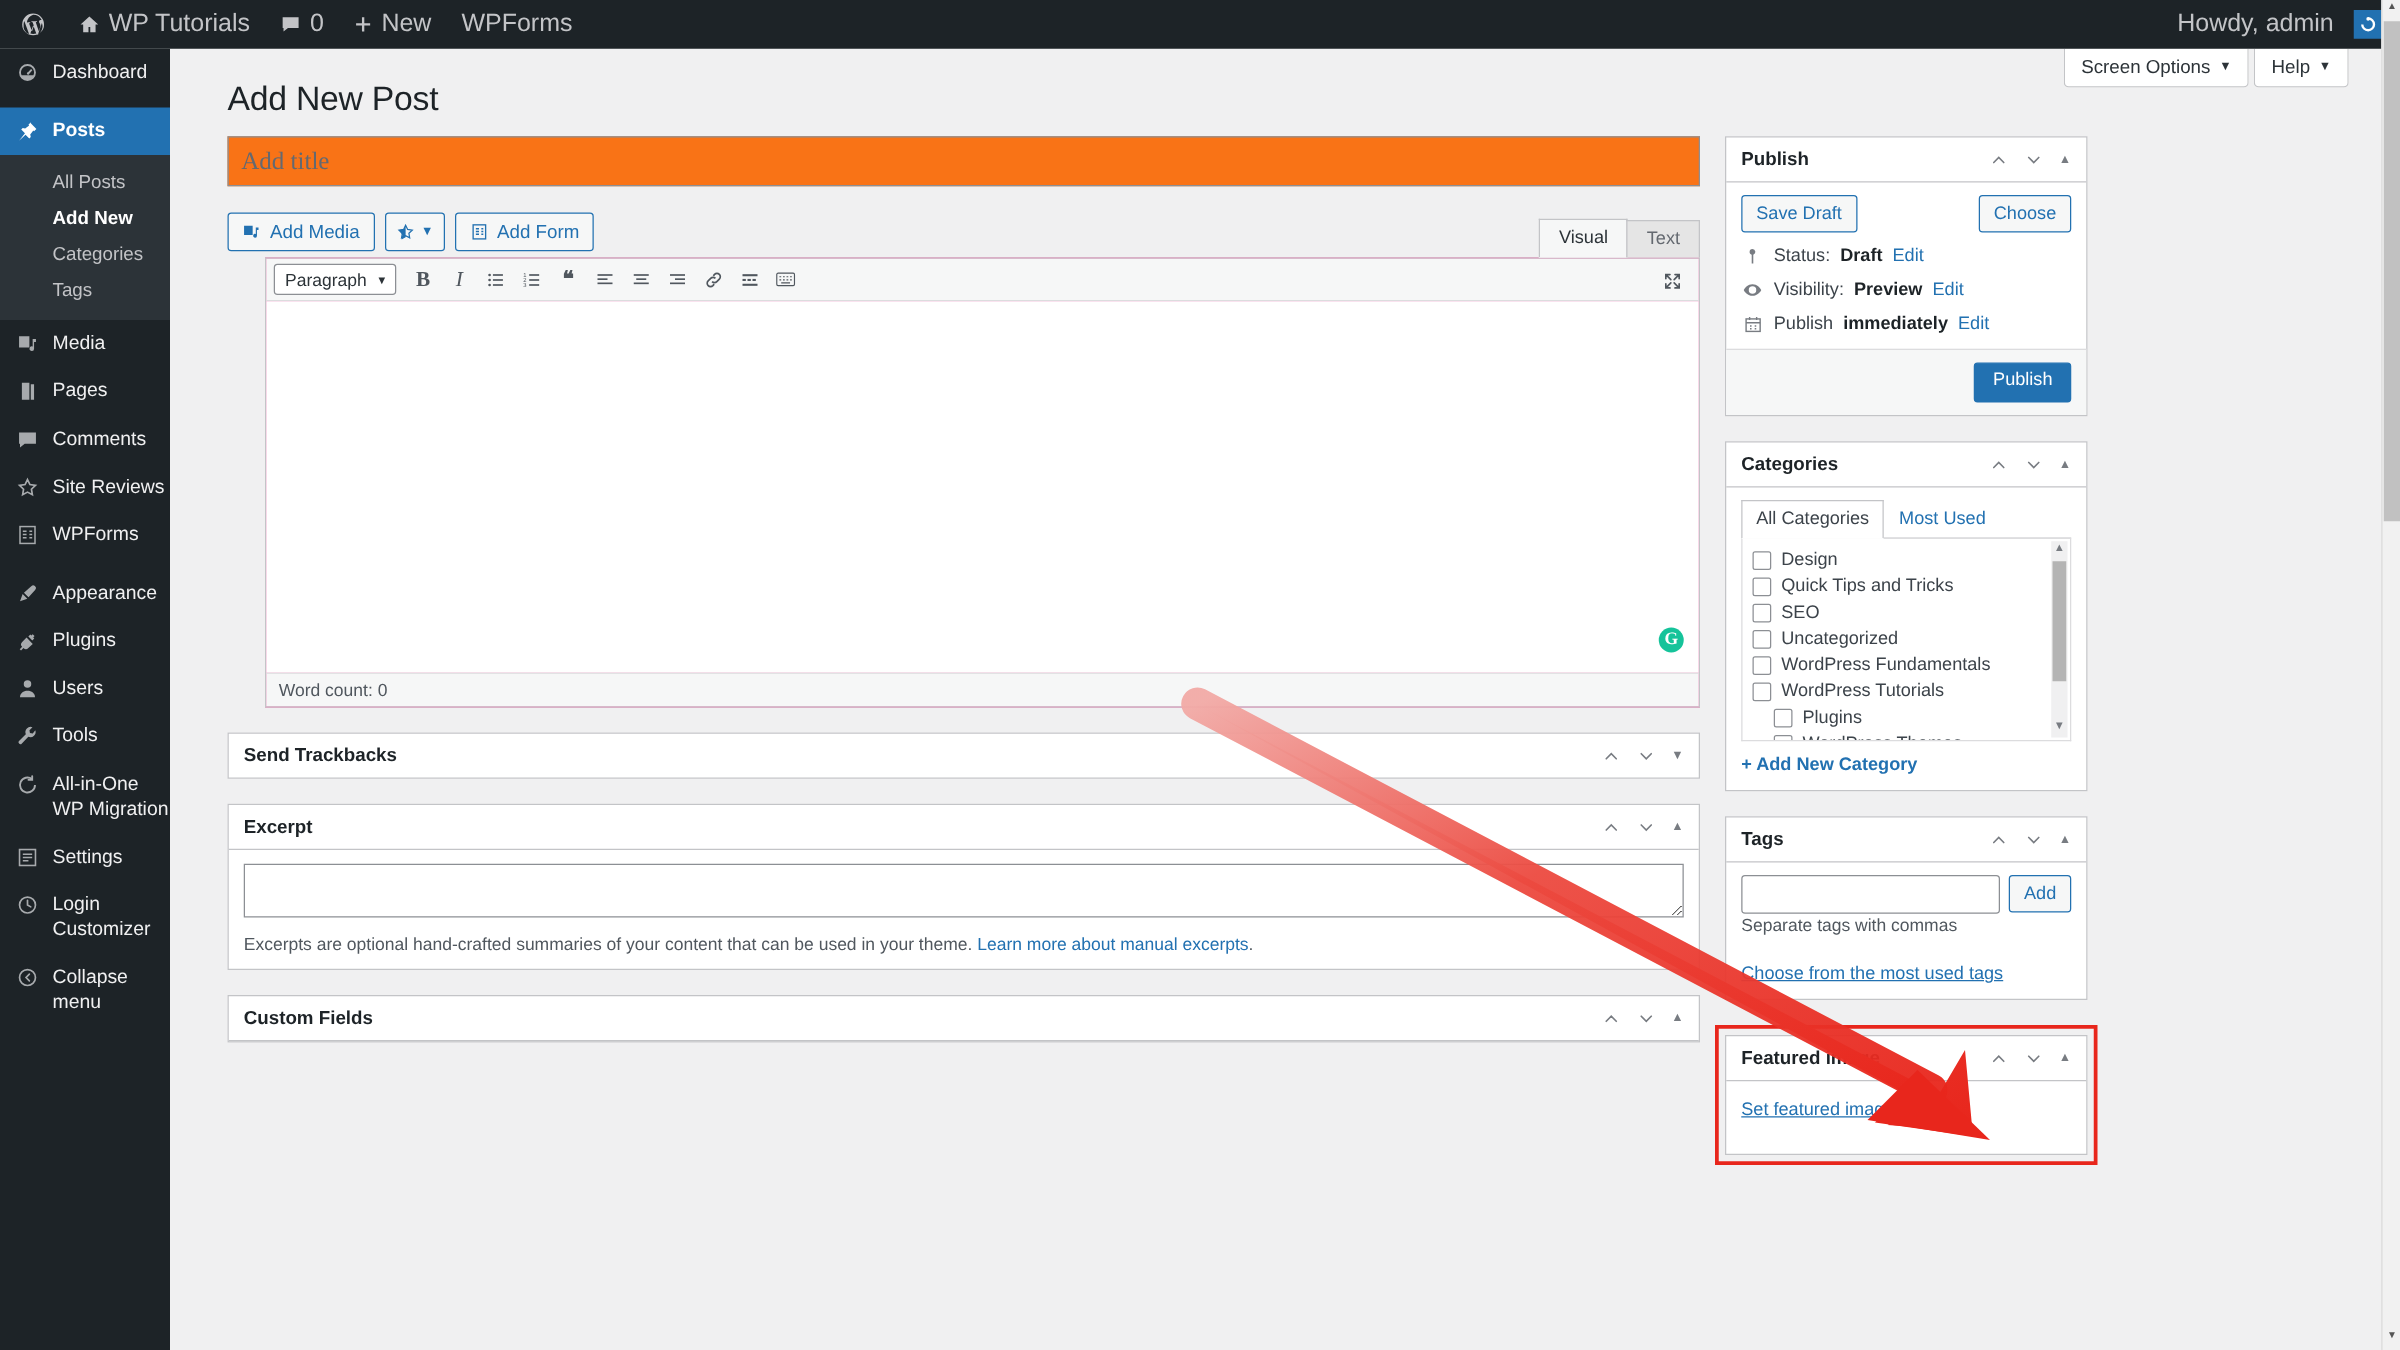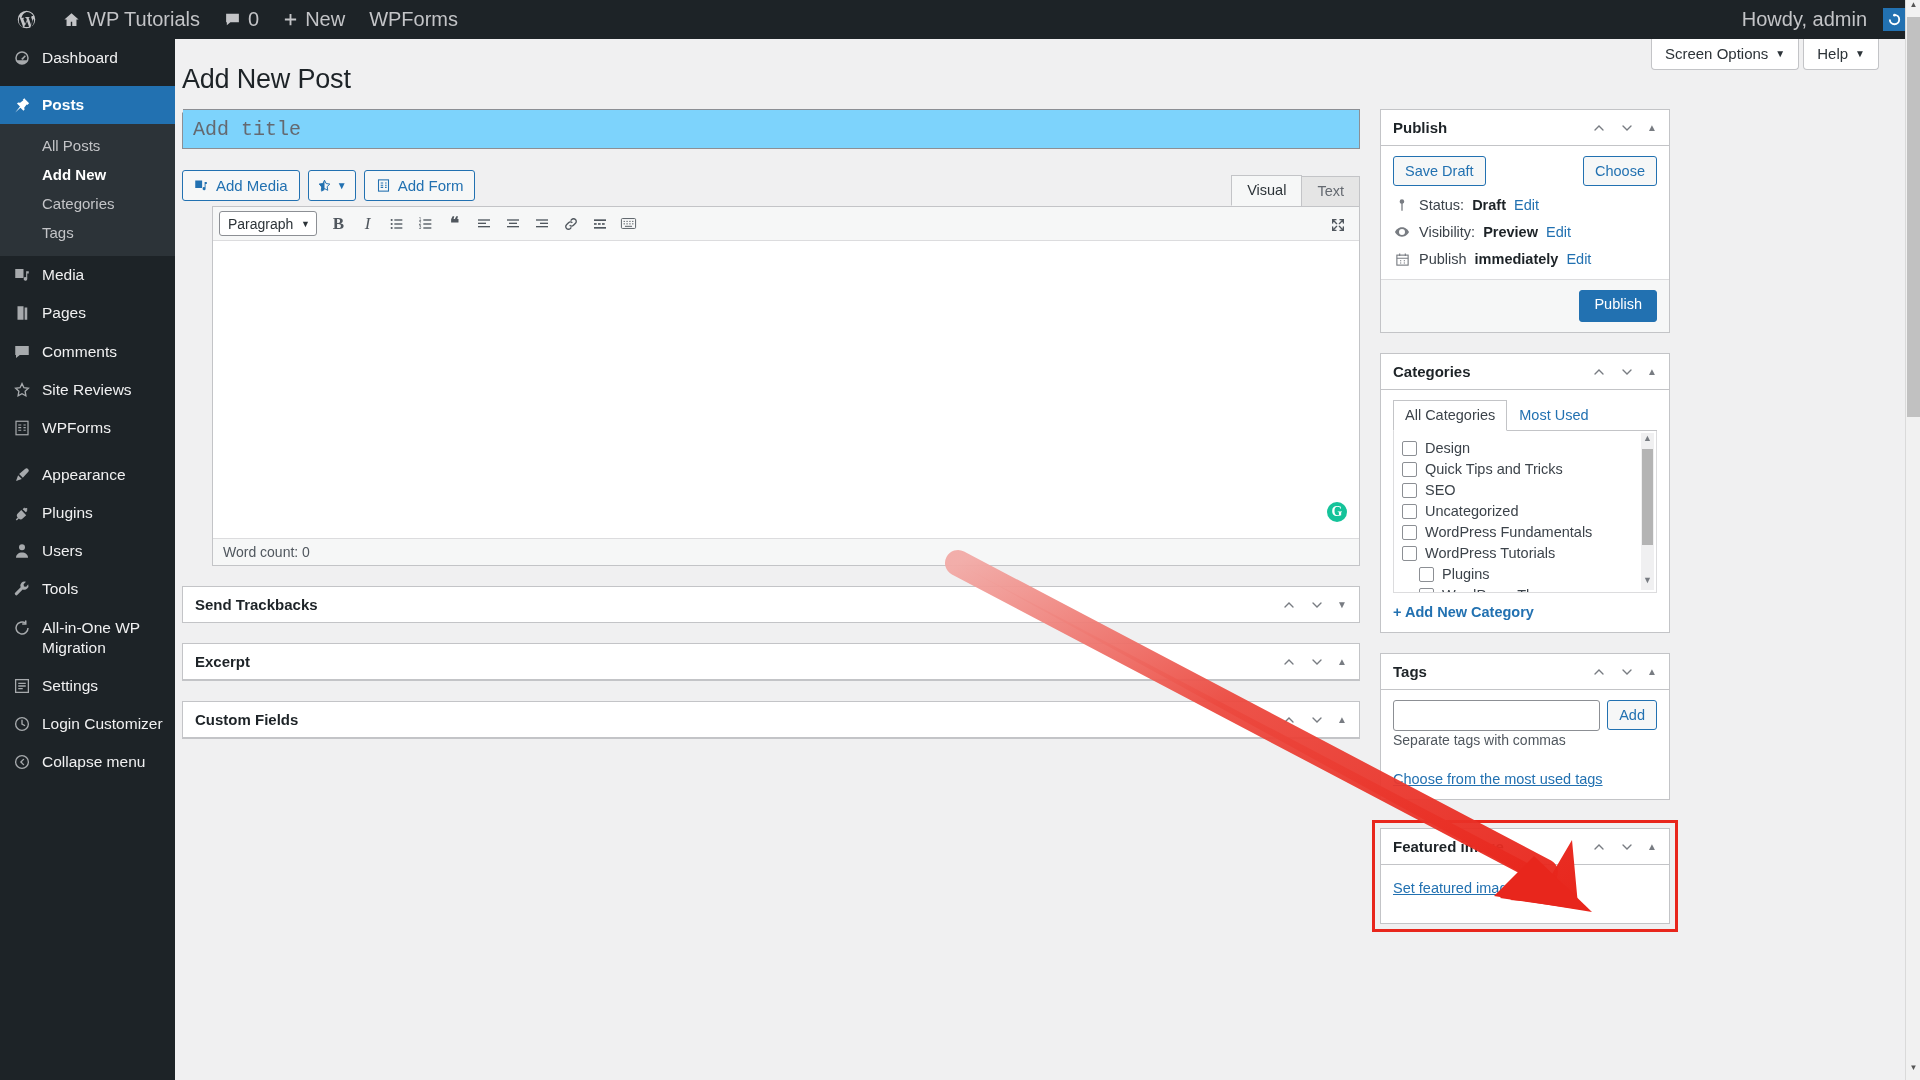--- a/index.html
+++ b/index.html
@@ -31,21 +31,21 @@
   .ab-right { margin-left: auto; display: flex; align-items: center; padding-right: 14px; }
   .ab-avatar {
     width: 23px; height: 23px; background: #2271b1;
     display: inline-flex; align-items: center; justify-content: center;
     margin-left: 9px;
   }
 
   
   #sidebar {
     position: absolute; top: 39px; left: 0;
-    width: 175px; height: 1041px;
+    width: 136px; height: 1041px;
     background: #1d2327;
     z-index: 40;
     font-size: 15.5px;
   }
   .menu-item {
     display: flex; align-items: flex-start; gap: 10px;
     padding: 9px 0 9px 12px;
     color: #f0f0f1; cursor: pointer; position: relative;
     line-height: 1.3;
   }
@@ -97,23 +97,23 @@
   }
 
   
   #cols { display: flex; margin-left: 22px; padding-right: 26px; }
   #col-main { width: 1178px; flex: 0 0 1178px; }
   #col-side { width: 290px; flex: 0 0 290px; margin-left: 20px; }
 
   
   .title-input {
     width: 100%; height: 40px;
-    border: 1px solid #8c8f94; background: #7dd3fc;
+    border: 1px solid #8c8f94; background: #f97316;
     font-size: 20px; color: #2c3338; padding: 3px 10px;
-    font-family: Liberation Mono, monospace;
+    font-family: Liberation Serif, serif;
     outline: none;
   }
   .title-input::placeholder { color: #646970; }
 
   
   .editor-wrap { margin-top: 21px; position: relative; }
   .media-row {
     display: flex; align-items: flex-end; gap: 8px; position: relative;
     padding-bottom: 5px;
   }
@@ -699,20 +699,26 @@
                   <path d="m6 15 6-6 6 6"></path>
                 </svg>
             </span>
             <span class="pb-ctrl">
               <svg width="16" height="16" viewBox="0 0 24 24" fill="none" stroke="currentColor" stroke-width="2" stroke-linecap="round">
                   <path d="m6 9 6 6 6-6"></path>
                 </svg>
             </span>
             <span class="pb-ctrl" style="font-size:10px;">▲</span>
           </span>
+        </div>
+        <div class="pb-body">
+          <textarea class="excerpt" style=""></textarea>
+          <div class="help-text">
+            <span>Excerpts are optional hand-crafted summaries of your content that can be used in your theme. </span><a>Learn more about manual excerpts</a><span>.</span>
+          </div>
         </div>
       </div>
 
       
       <div class="postbox">
         <div class="pb-head">
           <span class="pb-title">Custom Fields</span>
           <span class="pb-ctrls">
             <span class="pb-ctrl">
               <svg width="16" height="16" viewBox="0 0 24 24" fill="none" stroke="currentColor" stroke-width="2" stroke-linecap="round">

